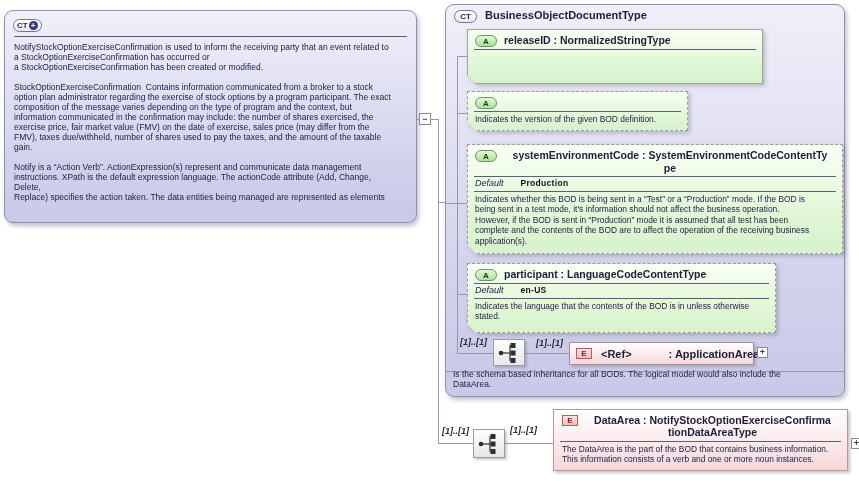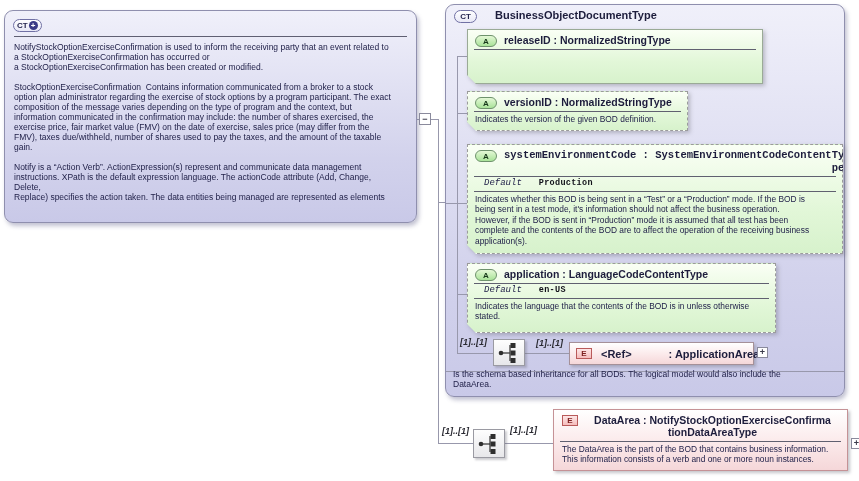--- a/index.html
+++ b/index.html
@@ -12,21 +12,21 @@
   .line { position:absolute; background:#9898ac; }
   .h { height:1px; } .v { width:1px; }
 
   
   .bigbox { position:absolute; border:1px solid #8f8fae; border-radius:9px;
             background:linear-gradient(to bottom,#f0f0fa 0%,#d2d2ec 70%,#c9c9e8 100%);
             box-shadow:2px 3px 4px rgba(120,120,155,.45); }
   .bigbox.left-box { left:4px; top:10px; width:413px; height:213px; overflow:hidden; }
   .bigbox.bod-box  { left:445px; top:4px; width:400px; height:393px; }
 
-  .box-header { display:flex; align-items:flex-start; gap:18px; padding:7px 8px 0 8px; }
+  .box-header { display:flex; align-items:flex-start; gap:8px; padding:7px 8px 0 8px; }
   .box-title { font-weight:bold; font-size:11px; line-height:13px; color:#1d1d3c; white-space:pre; }
 
   .ct-badge { flex:0 0 auto; display:inline-flex; align-items:center; justify-content:center; gap:1px;
               height:13px; min-width:23px; padding:0 3px; border:1px solid #7070a4; border-radius:7px;
               background:linear-gradient(#ffffff,#e8e8f6); color:#26264f; font-size:8px; font-weight:bold;
               margin-top:1px; }
   .plus-circle { display:inline-block; width:9px; height:9px; border-radius:50%; background:#3a3a86;
                  color:#fff; font-size:8px; line-height:9px; text-align:center; font-weight:bold; }
 
   .sep-title { border-top:1px solid #5f5f72; margin:4px 9px 0 9px; }
@@ -39,23 +39,23 @@
   .attrbox { width:100%; height:100%;
              background:linear-gradient(to bottom,#fafff5 0%,#e2f7d8 60%,#d7f2cc 100%);
              border:1px solid #9aaa96;
              clip-path:polygon(0 0,100% 0,100% 100%,9px 100%,0 calc(100% - 9px)); }
   .attrbox.dashed { border:1px dashed #9b9b9b; }
   .attr-header { display:flex; align-items:flex-start; gap:7px; padding:4px 6px 0 7px; }
   .a-badge { flex:0 0 auto; width:22px; height:12px; margin-top:1px; border:1px solid #6e926c; border-radius:6px;
              background:linear-gradient(#e4f8d6,#a9e399); color:#17381a; font-weight:bold; font-size:8px;
              text-align:center; line-height:11px; }
   .attr-title { font-weight:bold; font-size:10.5px; line-height:12.5px; color:#1d1d3c; white-space:pre; }
-  .attr-title.ctr { flex:1; text-align:right;font-family:Liberation Mono, monospace; }
+  .attr-title.ctr { flex:1; text-align:center; }
   .sep { border-top:1px solid #606070; margin:2px 6px 0 6px; }
-  .default-row { display:flex; align-items:baseline; padding:1px 7px 0 16px; height:12px;font-family:Liberation Mono, monospace; }
+  .default-row { display:flex; align-items:baseline; padding:1px 7px 0 7px; height:12px; }
   .default-label { font-style:italic; font-size:9px; color:#22224a; }
   .default-value { font-weight:bold; font-size:8.5px; color:#101018; margin-left:17px; letter-spacing:.3px; }
   .attr-docs { padding:2px 7px 4px 7px; line-height:10.4px; font-size:8.4px; }
 
   
   .elembox { position:absolute; border:1px solid #a59098; box-shadow:2px 2px 3px rgba(110,110,120,.4);
              background:linear-gradient(to bottom,#ffffff 0%,#fbe9ea 55%,#f5d7d9 100%); }
   .e-badge { flex:0 0 auto; width:16px; height:11px; border:1px solid #b95a5a;
              background:linear-gradient(#fde6e6,#f5bcbc); color:#7c1f1f; font-size:8px; font-weight:bold;
              text-align:center; line-height:10px; }
@@ -145,21 +145,20 @@
           <div class="attr-title">releaseID : NormalizedStringType</div>
         </div>
         <div class="sep"></div>
       </div>
     </div>
 
     <div class="attr-wrap" style="left:21px;top:86px;width:221px;height:40px">
       <div class="attrbox dashed">
         <div class="attr-header">
           <span class="a-badge">A</span>
-          <div class="attr-title">versionID : NormalizedStringType</div>
         </div>
         <div class="sep"></div>
         <div class="docs attr-docs">Indicates the version of the given BOD definition.</div>
       </div>
     </div>
 
     <div class="attr-wrap" style="left:21px;top:139px;width:376px;height:110px">
       <div class="attrbox dashed">
         <div class="attr-header">
           <span class="a-badge">A</span>
@@ -177,21 +176,21 @@
 However, if the BOD is sent in “Production” mode it is assumed that all test has been
 complete and the contents of the BOD are to affect the operation of the receiving business
 application(s).</div>
       </div>
     </div>
 
     <div class="attr-wrap" style="left:21px;top:258px;width:309px;height:70px">
       <div class="attrbox dashed">
         <div class="attr-header">
           <span class="a-badge">A</span>
-          <div class="attr-title">application : LanguageCodeContentType</div>
+          <div class="attr-title">participant : LanguageCodeContentType</div>
         </div>
         <div class="sep"></div>
         <div class="default-row">
           <span class="default-label">Default</span>
           <span class="default-value">en-US</span>
         </div>
         <div class="sep"></div>
         <div class="docs attr-docs">Indicates the language that the contents of the BOD is in unless otherwise
 stated.</div>
       </div>

